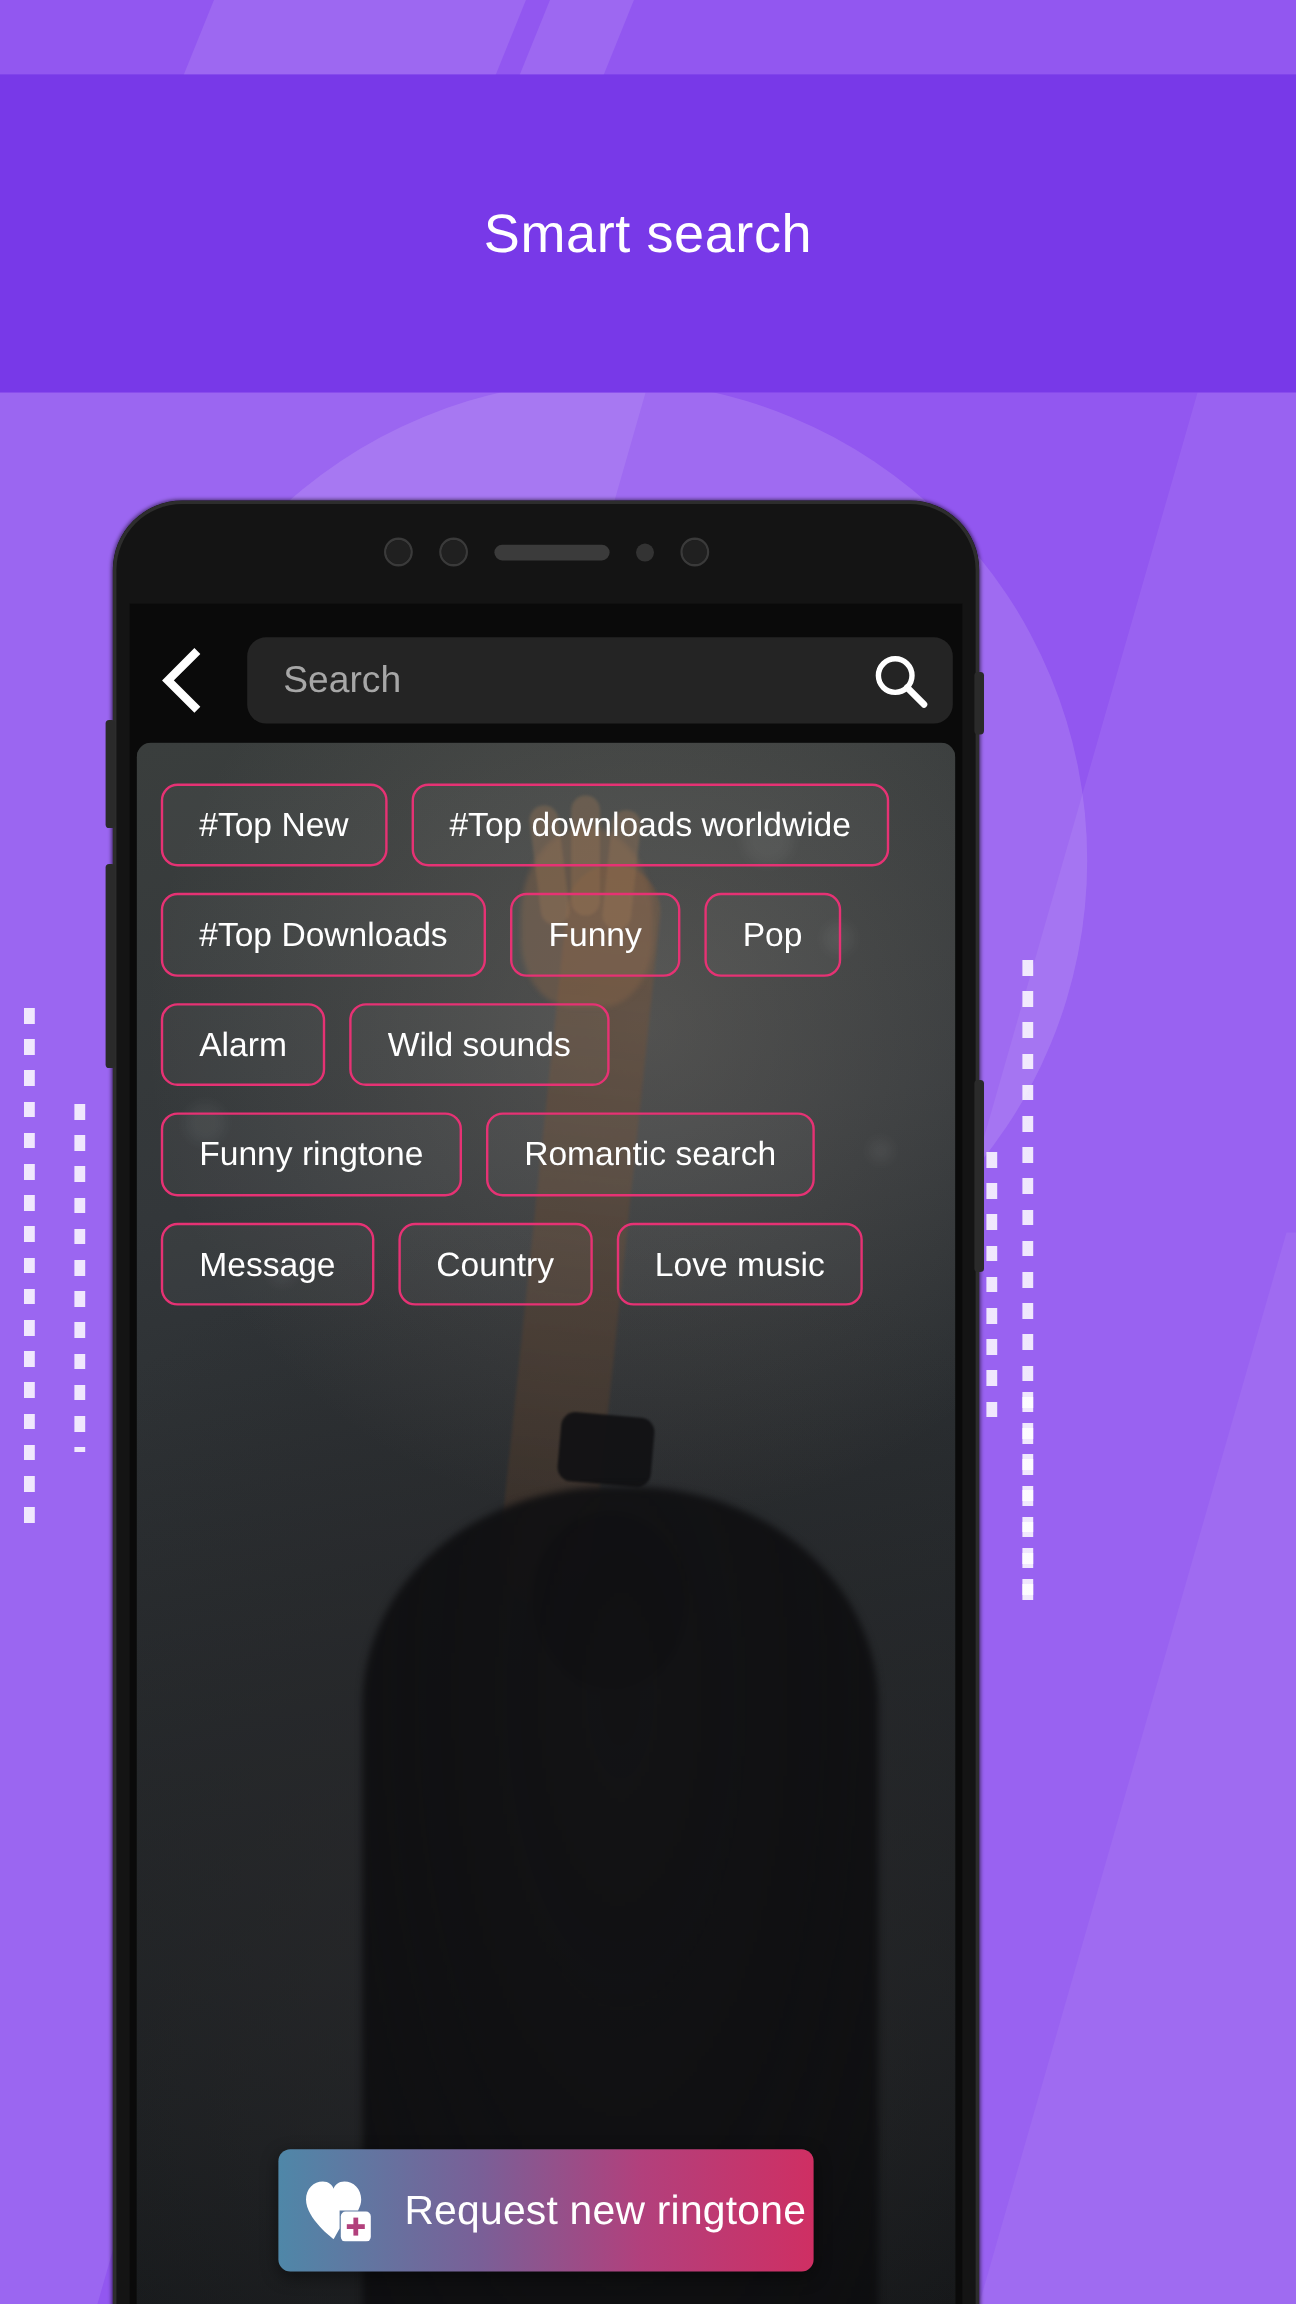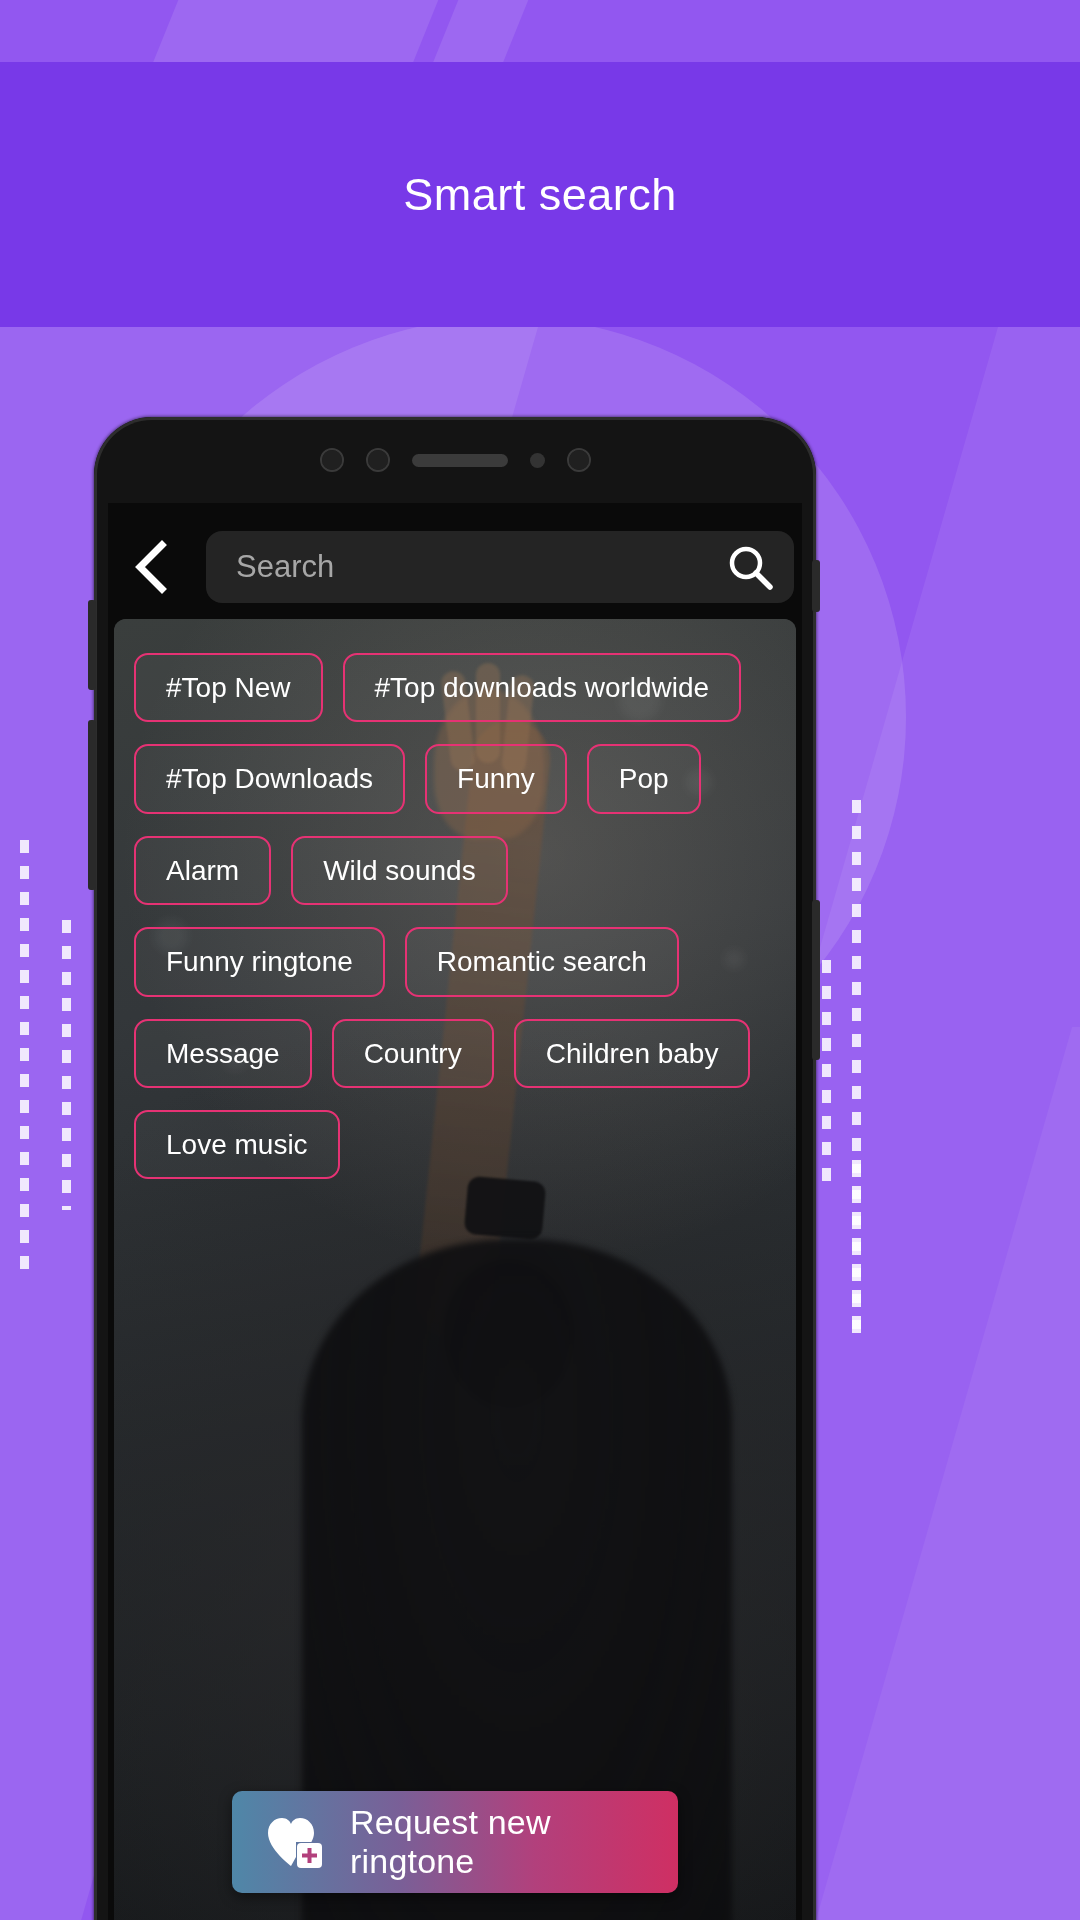--- a/index.html
+++ b/index.html
@@ -257,21 +257,21 @@
     line-height:1.05;
   }
 
   
   .cta {
     position:absolute; left:118px; bottom:34px;
     width:446px; height:102px;
     border-radius:10px;
     background:linear-gradient(90deg, #4f87a8 0%, #7a5f97 38%, #b2407c 68%, #cf2f63 100%);
     display:flex; align-items:center; gap:26px;
-    padding-left:34px;
+    padding-left:21px;
     cursor:pointer;
     z-index:5;
     box-shadow:0 4px 14px rgba(0,0,0,0.45);
   }
   .cta-label {
     color:#ffffff; font-size:34px; letter-spacing:0.2px;
   }
 
   svg { display:block; }
 </style>
@@ -364,21 +364,20 @@
           <div class="chip">#Top downloads worldwide</div>
           <div class="chip">#Top Downloads</div>
           <div class="chip">Funny</div>
           <div class="chip">Pop</div>
           <div class="chip">Alarm</div>
           <div class="chip">Wild sounds</div>
           <div class="chip">Funny ringtone</div>
           <div class="chip">Romantic search</div>
           <div class="chip">Message</div>
           <div class="chip">Country</div>
-          <div class="chip">Children baby</div>
           <div class="chip">Love music</div>
         </div>
 
         <div class="cta">
           <span>
             <svg width="58" height="52" viewBox="0 0 58 52">
               <path d="M25 50 C25 50 2 33 2 17 C2 8 8.5 2 16 2 C20.8 2 24 5 25 8 C26 5 29.2 2 34 2 C41.5 2 48 8 48 17 C48 20 47 23 45.4 26 L30 26 L30 41 Z" fill="#ffffff"></path>
               <rect x="31" y="27" width="25" height="25" rx="4" fill="#ffffff"></rect>
               <rect x="41.5" y="32" width="4" height="15" fill="#b2407c"></rect>
               <rect x="36" y="37.5" width="15" height="4" fill="#b2407c"></rect>

